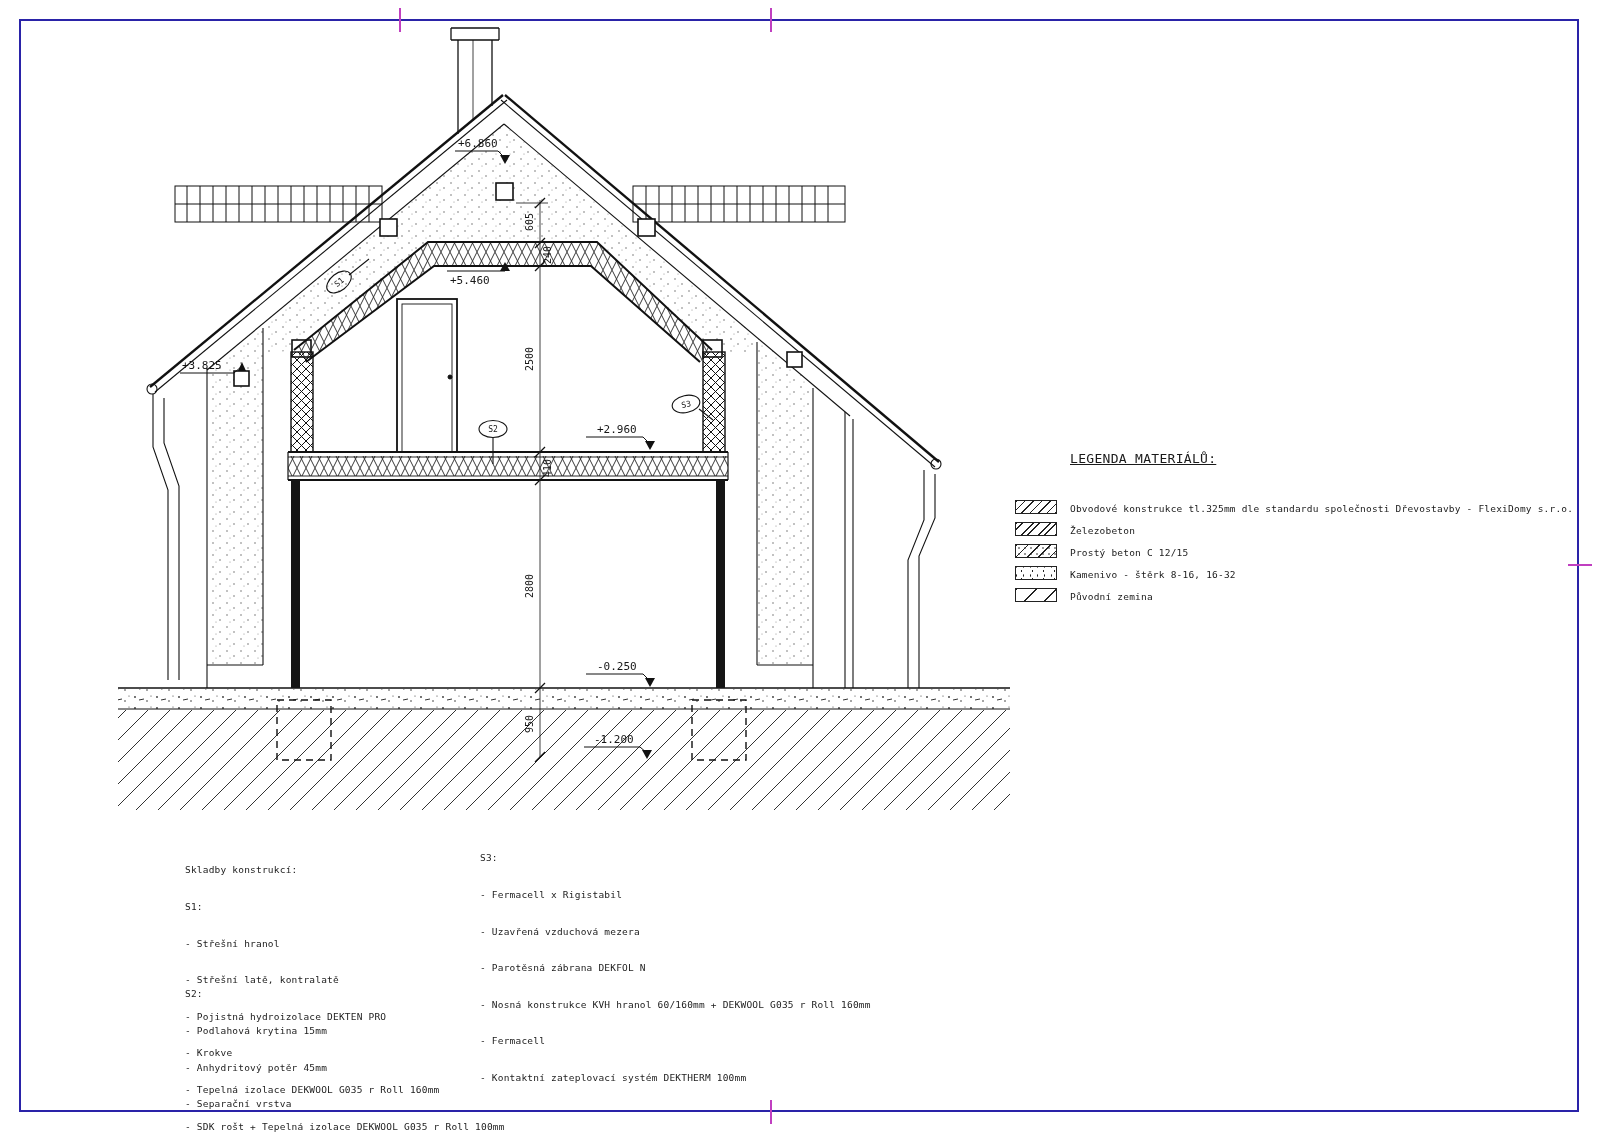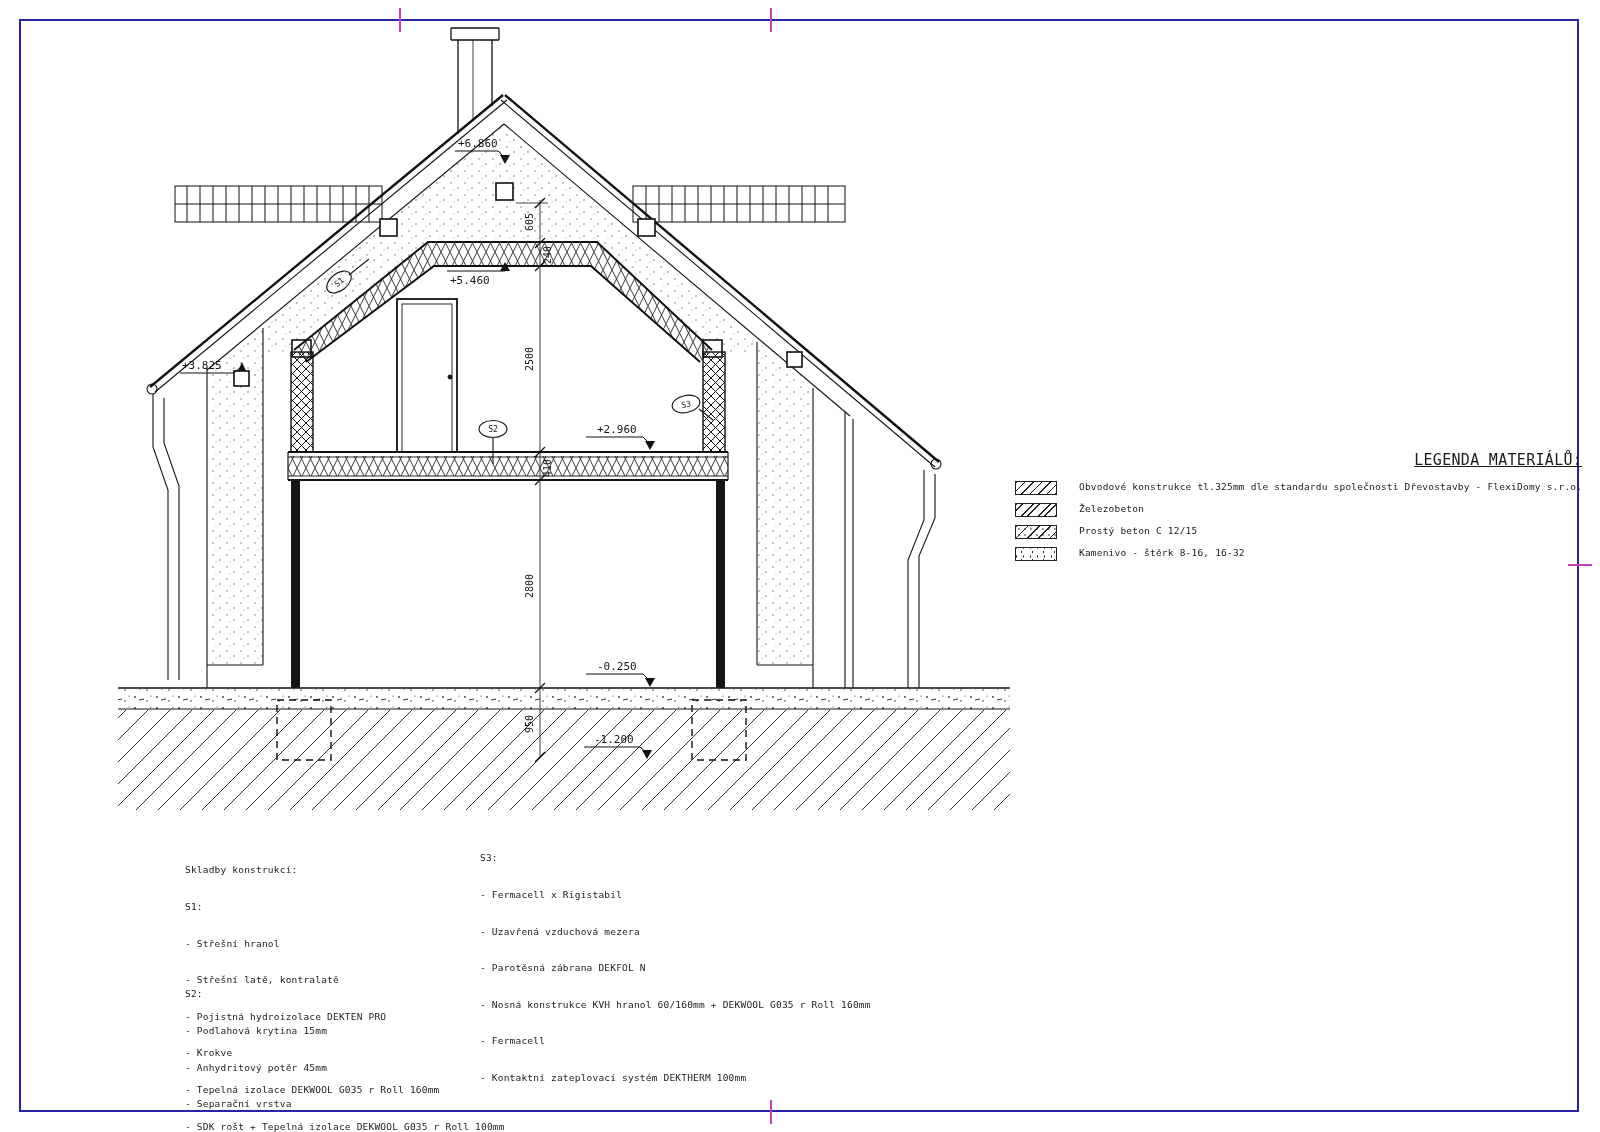--- a/index.html
+++ b/index.html
@@ -11,23 +11,23 @@
   .tick.v{width:2px;height:24px;}
   .tick.h{width:24px;height:2px;}
   svg{position:absolute;left:0;top:0;}
   .dimtxt{font:10px "DejaVu Sans Mono",monospace;fill:#161616;}
   .lvltxt{font:11px "DejaVu Sans Mono",monospace;fill:#161616;}
   .mktxt{font:8px "DejaVu Sans Mono",monospace;fill:#161616;}
   
   .block{position:absolute;font-size:9.5px;line-height:12.2px;letter-spacing:0.2px;white-space:pre;color:#222;}
   
   .legend{position:absolute;left:1015px;top:451px;}
-  .legend .ltitle{font-size:15px;letter-spacing:0.3px;margin-left:55px;margin-bottom:12px;
-                  text-decoration:underline;color:#1a1a1a;text-align:right;}
-  .lrow{display:flex;align-items:flex-start;height:22px;gap:9px;}
+  .legend .ltitle{font-size:13px;letter-spacing:0.3px;margin-left:55px;margin-bottom:26px;
+                  text-decoration:underline;color:#1a1a1a;}
+  .lrow{display:flex;align-items:flex-end;height:22px;}
   .sw{width:42px;height:14px;border:1px solid #222;box-sizing:border-box;margin-right:13px;flex:none;background-color:#fff;}
   .llabel{font-size:9.5px;letter-spacing:0.2px;color:#1a1a1a;white-space:pre;}
   .sw-diag {background-image:repeating-linear-gradient(135deg,#222 0 1px,transparent 1px 6px);}
   .sw-cross{background-image:repeating-linear-gradient(135deg,#222 0 1px,transparent 1px 7px),
                              repeating-linear-gradient(45deg,#222 0 1px,transparent 1px 7px);}
   .sw-diam {background-image:repeating-linear-gradient(135deg,#222 0 1px,transparent 1px 11px),
                              repeating-linear-gradient(45deg,#222 0 1px,transparent 1px 11px);}
   .sw-rc   {background-image:repeating-linear-gradient(135deg,#222 0 1px,transparent 1px 4px,#222 4px 5px,transparent 5px 12px);}
   .sw-back {background-image:repeating-linear-gradient(45deg,#222 0 1px,transparent 1px 6px);}
   .sw-dash {background-image:radial-gradient(#222 0.6px,transparent 0.8px),
@@ -289,20 +289,24 @@
     <span class="llabel">Železobeton</span>
   </div>
   <div class="lrow">
     <span class="sw sw-dash"></span>
     <span class="llabel">Prostý beton C 12/15</span>
   </div>
   <div class="lrow">
     <span class="sw sw-stip"></span>
     <span class="llabel">Kamenivo - štěrk 8-16, 16-32</span>
   </div>
+  <div class="lrow">
+    <span class="sw sw-sparse"></span>
+    <span class="llabel">Původní zemina</span>
+  </div>
 </div>
 
 <div class="block" style="left:185px;top:840px;">
   <div>Skladby konstrukcí:</div>
   <div>S1:</div>
   <div>- Střešní hranol</div>
   <div>- Střešní latě, kontralatě</div>
   <div>- Pojistná hydroizolace DEKTEN PRO</div>
   <div>- Krokve</div>
   <div>- Tepelná izolace DEKWOOL G035 r Roll 160mm</div>

